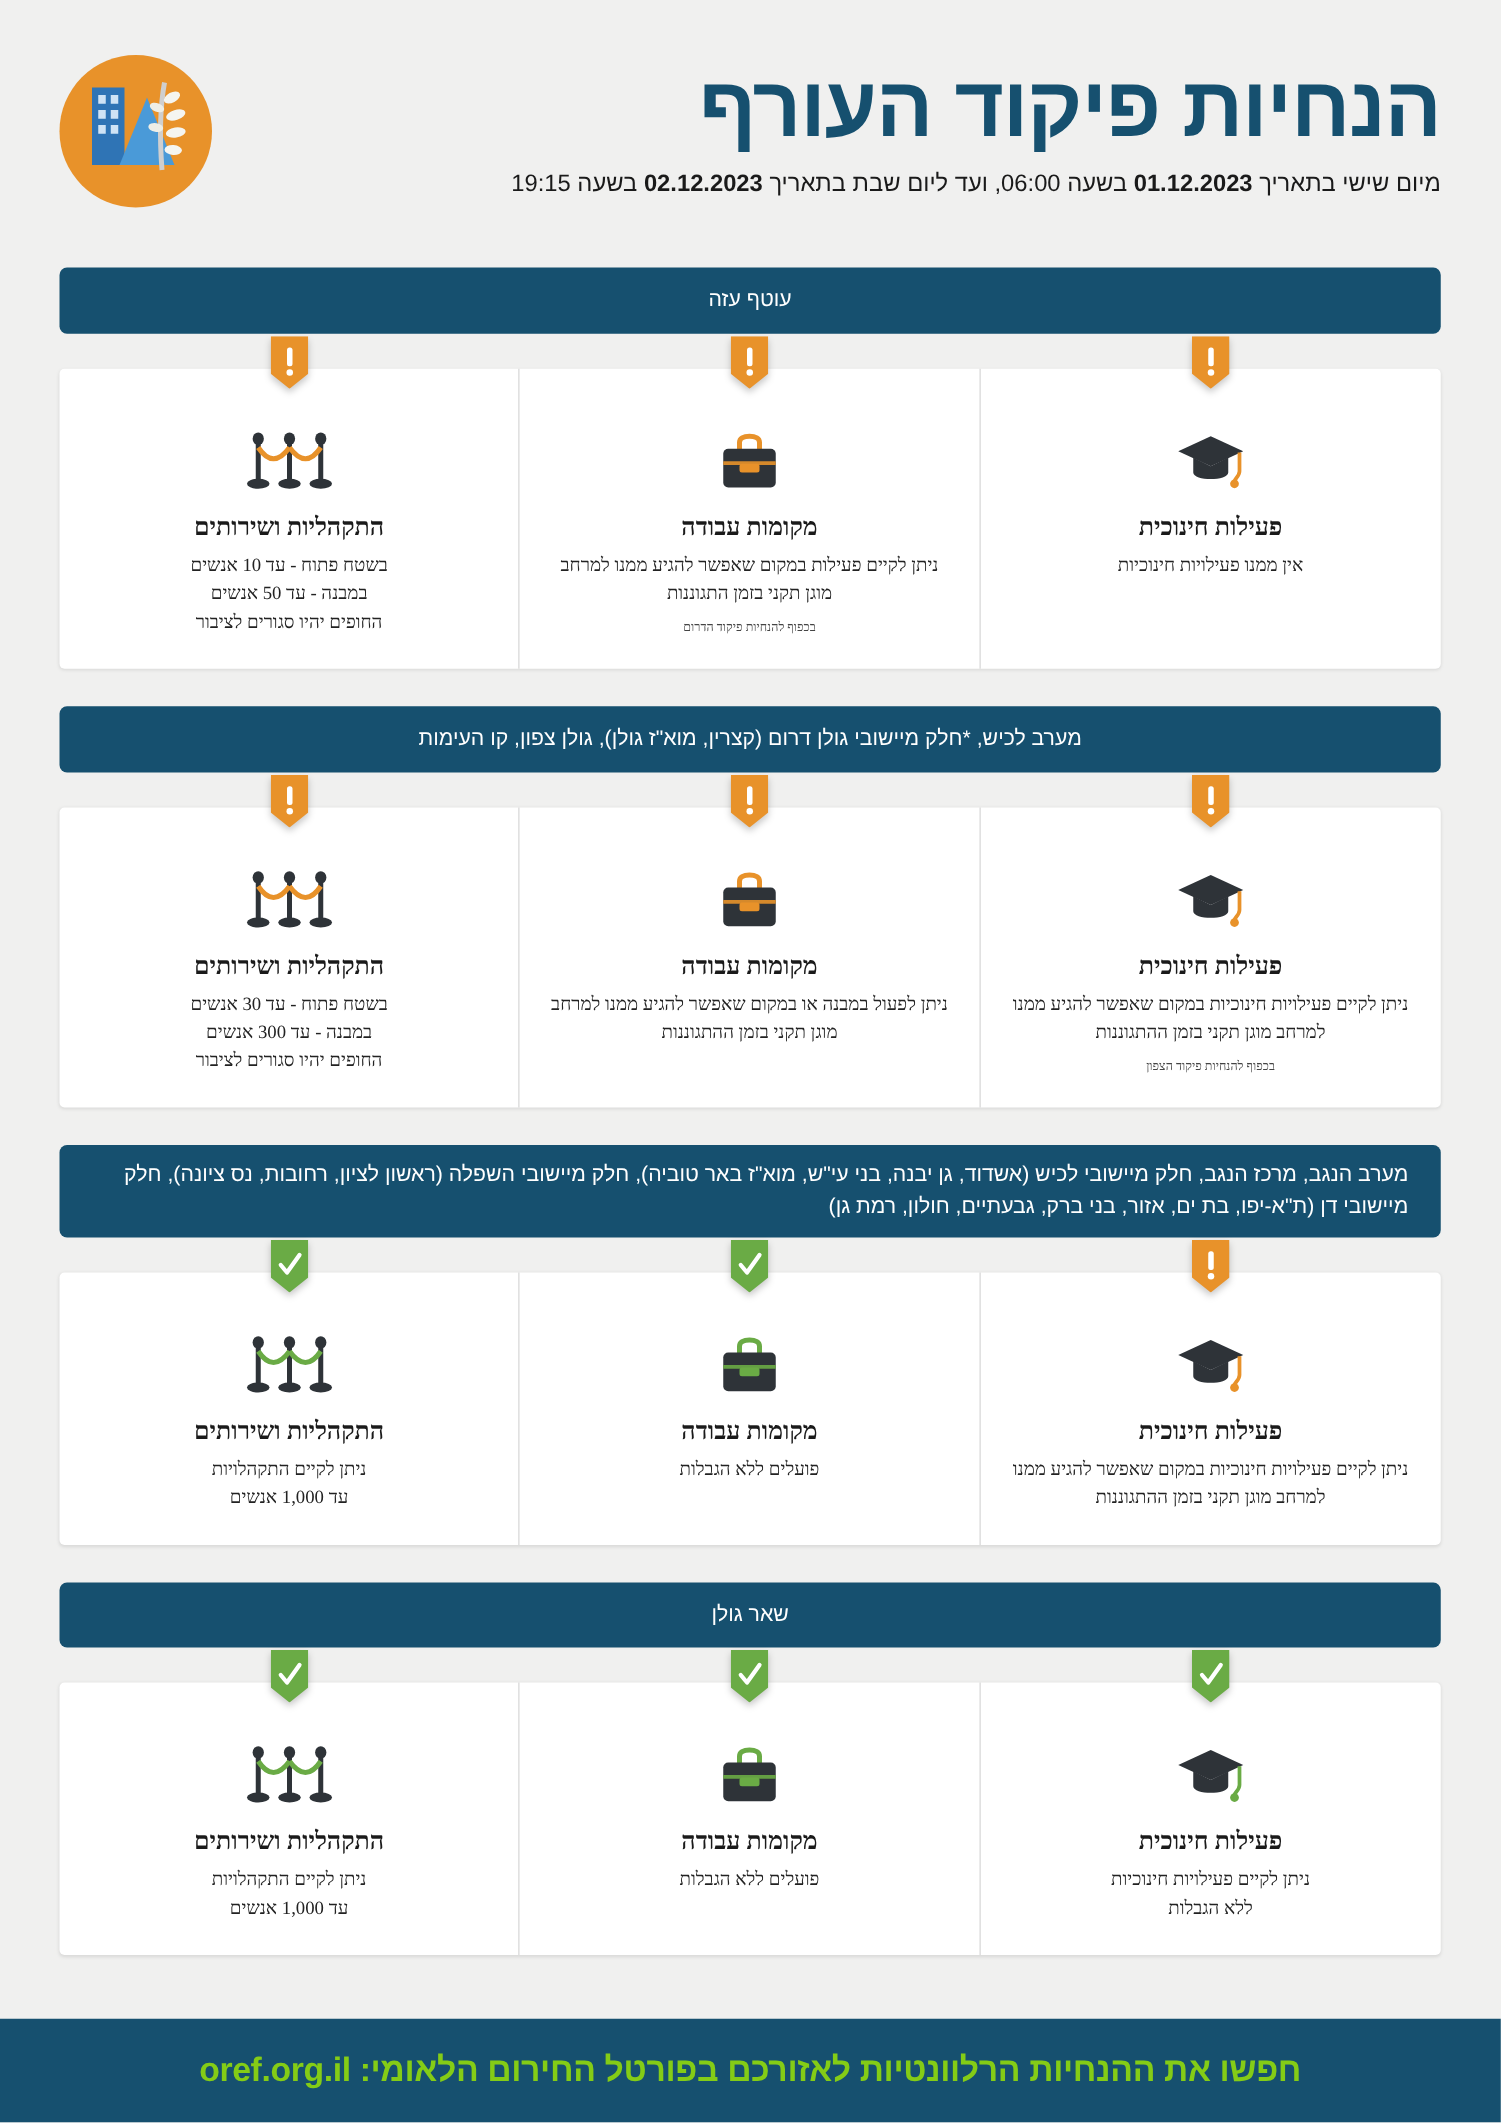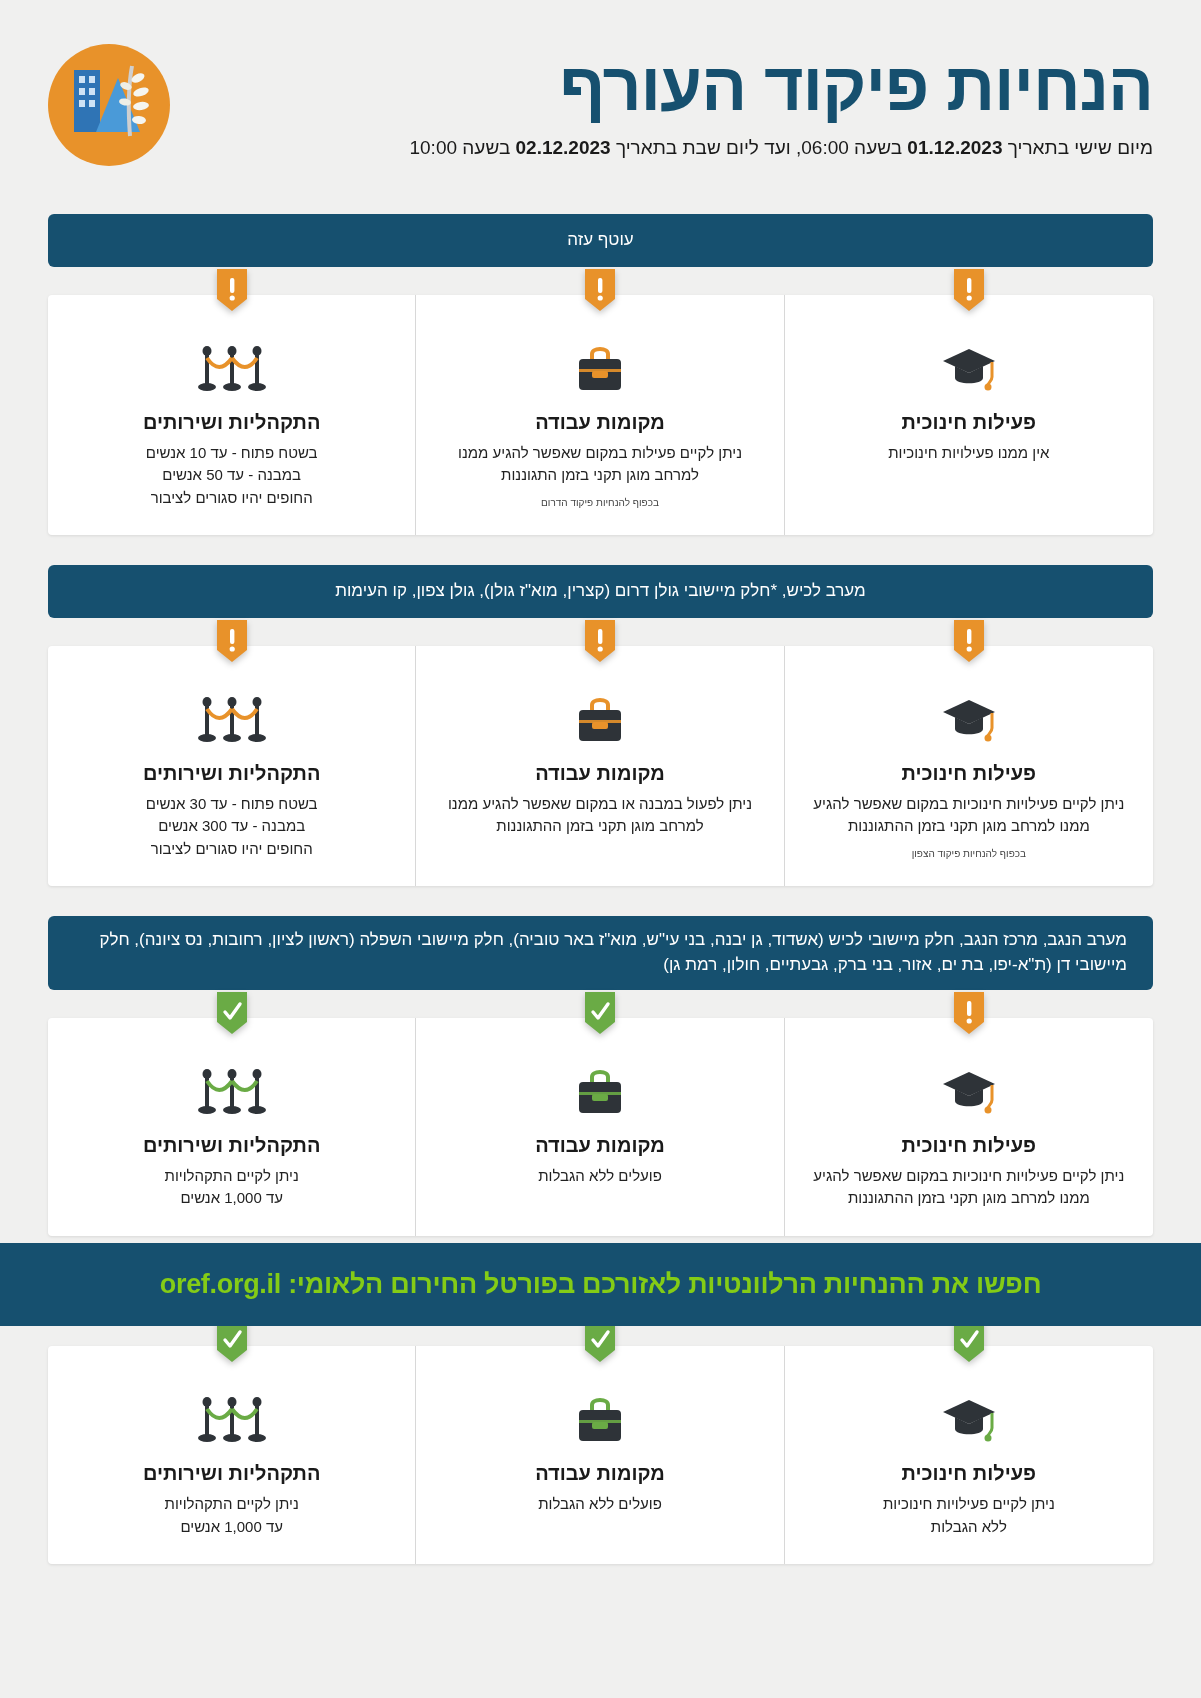--- a/index.html
+++ b/index.html
@@ -2,21 +2,21 @@
 <html lang="he" dir="rtl"><head>
 <meta charset="utf-8">
 <style>
   * { margin:0; padding:0; box-sizing:border-box; }
   html, body {
     width:1201px; height:1698px;
     background:#f0f0ef;
     font-family:"Liberation Sans", sans-serif;
     overflow:hidden;
   }
-  .page { position:relative; width:1201px; height:1326px; background:#f0f0ef;margin-left:18px; }
+  .page { position:relative; width:1201px; height:1698px; background:#f0f0ef;margin-left:18px; }
 
   
   .header {
     display:flex; align-items:center; justify-content:space-between;
     padding:44px 48px 18px 48px;
   }
   .header-text { flex:1; text-align:right; padding-left:24px; }
   .main-title {
     font-size:68px; font-weight:bold; color:#16506f;
     letter-spacing:-1px; line-height:1.05; direction:rtl;
@@ -53,20 +53,21 @@
     box-shadow:0 1px 3px rgba(0,0,0,0.10);
     position:relative;
     margin-top:28px;
   }
   .card {
     flex:1 1 33.333%;
     padding:46px 22px 26px 22px;
     text-align:center;
     position:relative;
     min-height:205px;
+    font-family:Liberation Serif, serif;
   }
   .card + .card { border-right:1px solid #d8d8d8; }
 
   .badge {
     position:absolute; top:-26px; right:50%; transform:translateX(50%);
     width:30px; height:42px;
     display:flex; align-items:flex-start; justify-content:center;
     filter:drop-shadow(0 3px 3px rgba(0,0,0,0.22));
   }
   .badge svg { display:block; }
@@ -96,21 +97,21 @@
 </style>
 </head>
 <body>
 
 <div class="page">
 
   <div class="header">
     <div class="header-text">
       <div class="main-title">הנחיות פיקוד העורף</div>
       <div class="sub-title">
-        <span>מיום שישי בתאריך </span><b>01.12.2023</b><span> בשעה 06:00, ועד ליום שבת בתאריך </span><b>02.12.2023</b><span> בשעה 10:00</span>
+        <span>מיום שישי בתאריך </span><b>01.12.2023</b><span> בשעה 06:00, ועד ליום שבת בתאריך </span><b>02.12.2023</b><span> בשעה 19:15</span>
       </div>
     </div>
     <div class="logo-wrap">
       <div class="logo-circle">
         <svg width="122" height="122" viewBox="0 0 122 122">
           <rect x="26" y="26" width="26" height="62" fill="#2f74b5"></rect>
           <rect x="31" y="32" width="6" height="7" fill="#cfe3f5"></rect>
           <rect x="41" y="32" width="6" height="7" fill="#cfe3f5"></rect>
           <rect x="31" y="44" width="6" height="7" fill="#cfe3f5"></rect>
           <rect x="41" y="44" width="6" height="7" fill="#cfe3f5"></rect>

